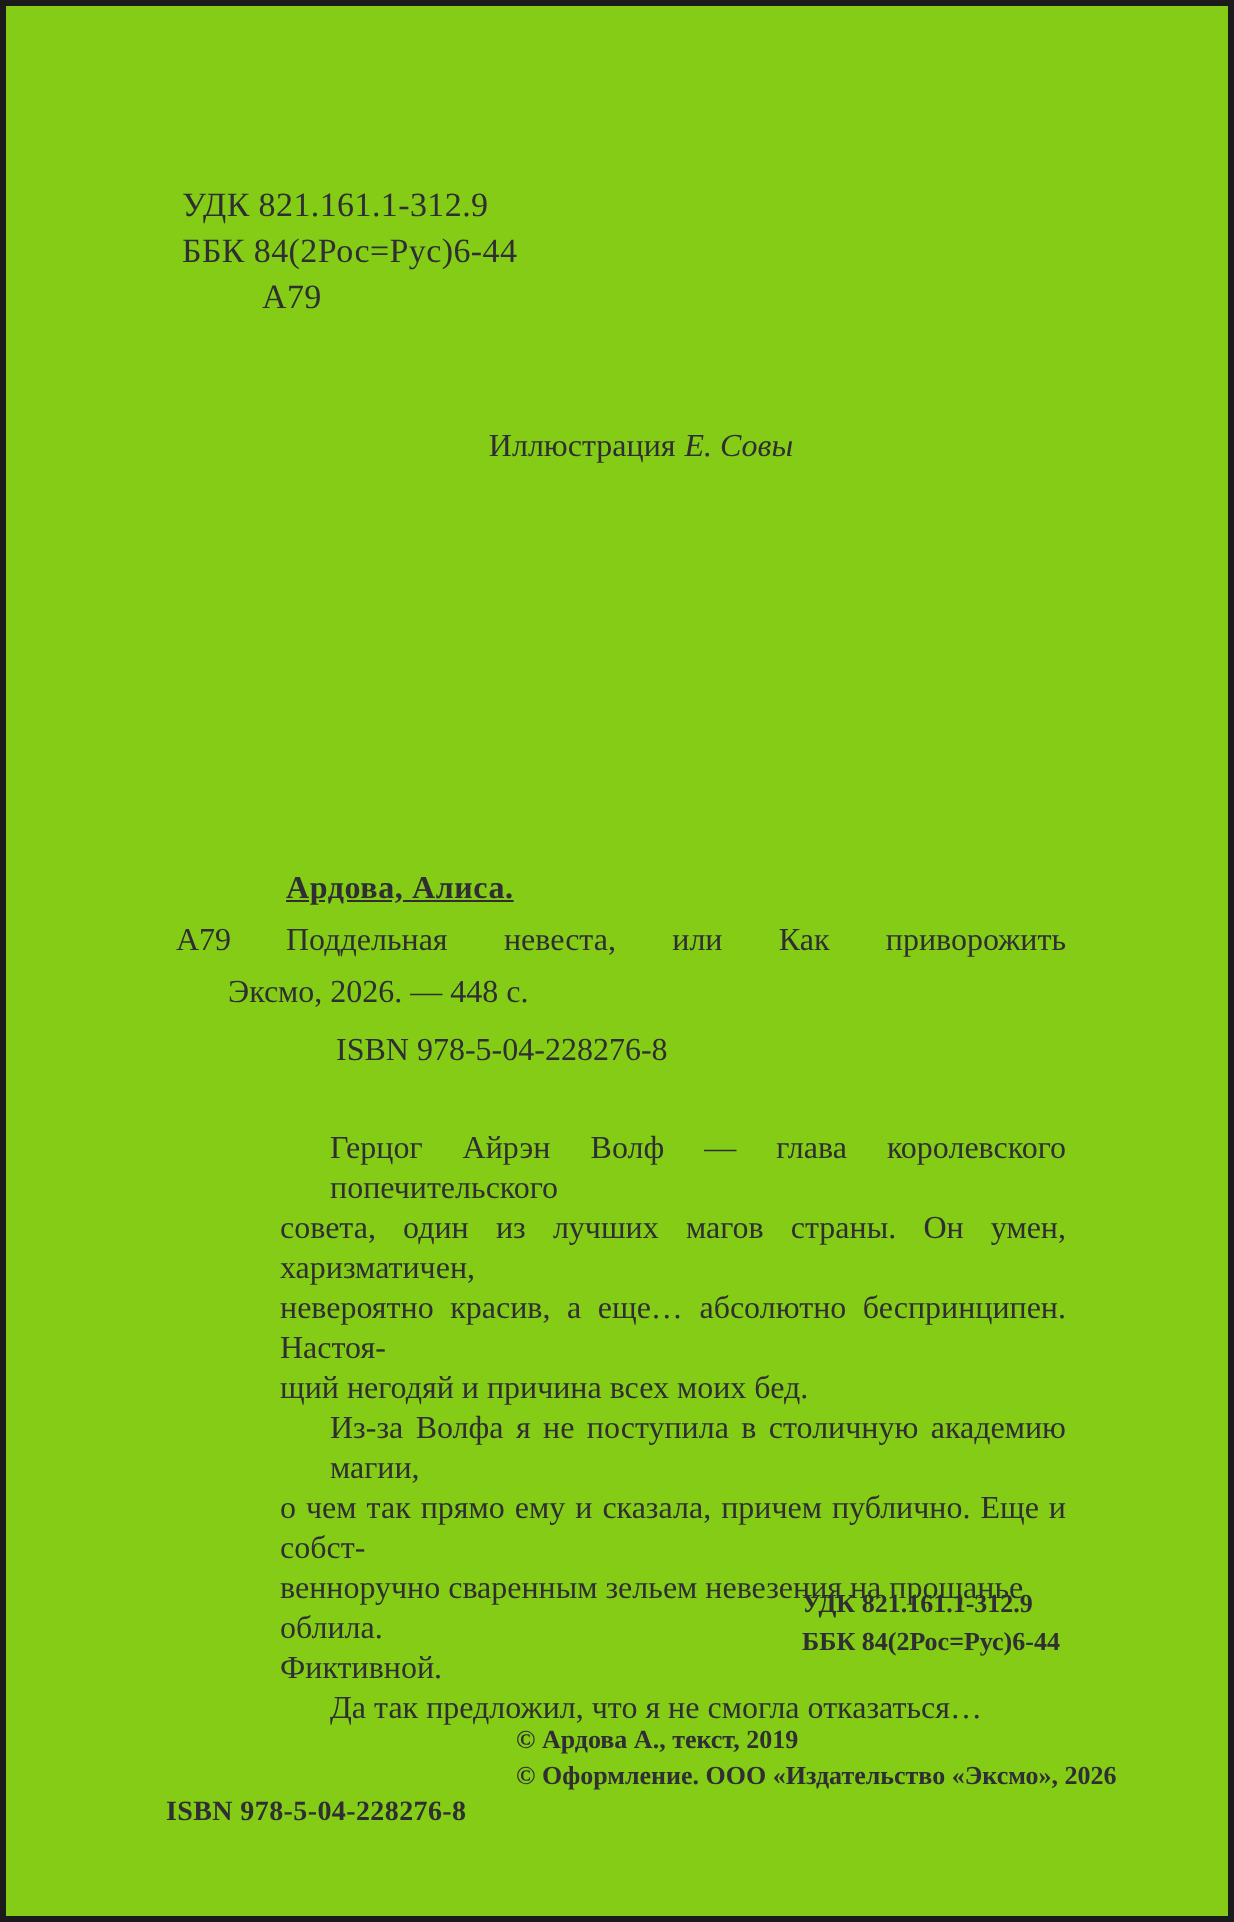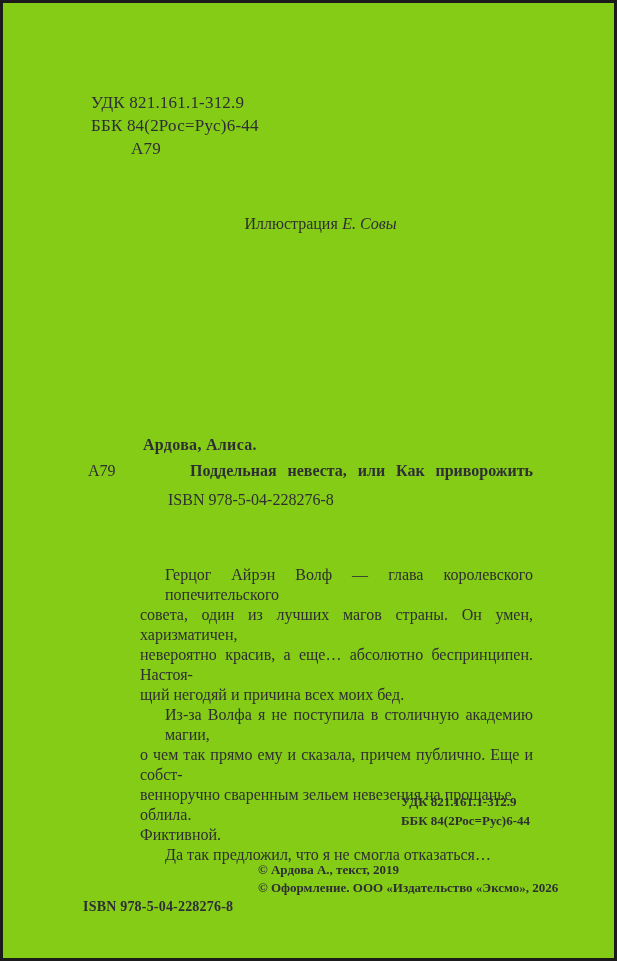--- a/index.html
+++ b/index.html
@@ -46,28 +46,29 @@
     left: 85px;
     top: 429px;
     width: 445px;
     font-size: 16px;
     line-height: 26px;
   }
   .card-heading {
     margin-left: 55px;
     font-weight: bold;
     letter-spacing: 0.3px;
+    text-decoration: underline;
   }
   .card-entry { position: relative; }
   .card-sign {
     position: absolute;
     left: 0;
     top: 0;
   }
-  .card-entry-text { margin-left: 73px; font-weight: bold; }
+  .card-entry-text { margin-left: 26px; }
   .card-isbn {
     margin-left: 80px;
     margin-top: 3px;
   }
 
   .line { width: 100%; }
   .just {
     text-align: justify;
     text-align-last: justify;
   }
@@ -122,20 +123,21 @@
   <div class="abs illustration">
     <span class="prefix">Иллюстрация</span><span class="italic">Е. Совы</span>
   </div>
 
   <div class="abs card">
     <div class="card-heading">Ардова, Алиса.</div>
     <div class="card-entry">
       <div class="card-sign">А79</div>
       <div class="card-entry-text">
         <div class="line just indent-card">Поддельная невеста, или Как приворожить</div>
+        <div class="line">Эксмо, 2026. — 448 с.</div>
       </div>
     </div>
     <div class="card-isbn">ISBN 978-5-04-228276-8</div>
   </div>
 
   <div class="abs annotation">
     <div class="para">
       <div class="line just indent">Герцог Айрэн Волф — глава королевского попечительского</div>
       <div class="line just">совета, один из лучших магов страны. Он умен, харизматичен,</div>
       <div class="line just">невероятно красив, а еще… абсолютно беспринципен. Настоя-</div>

